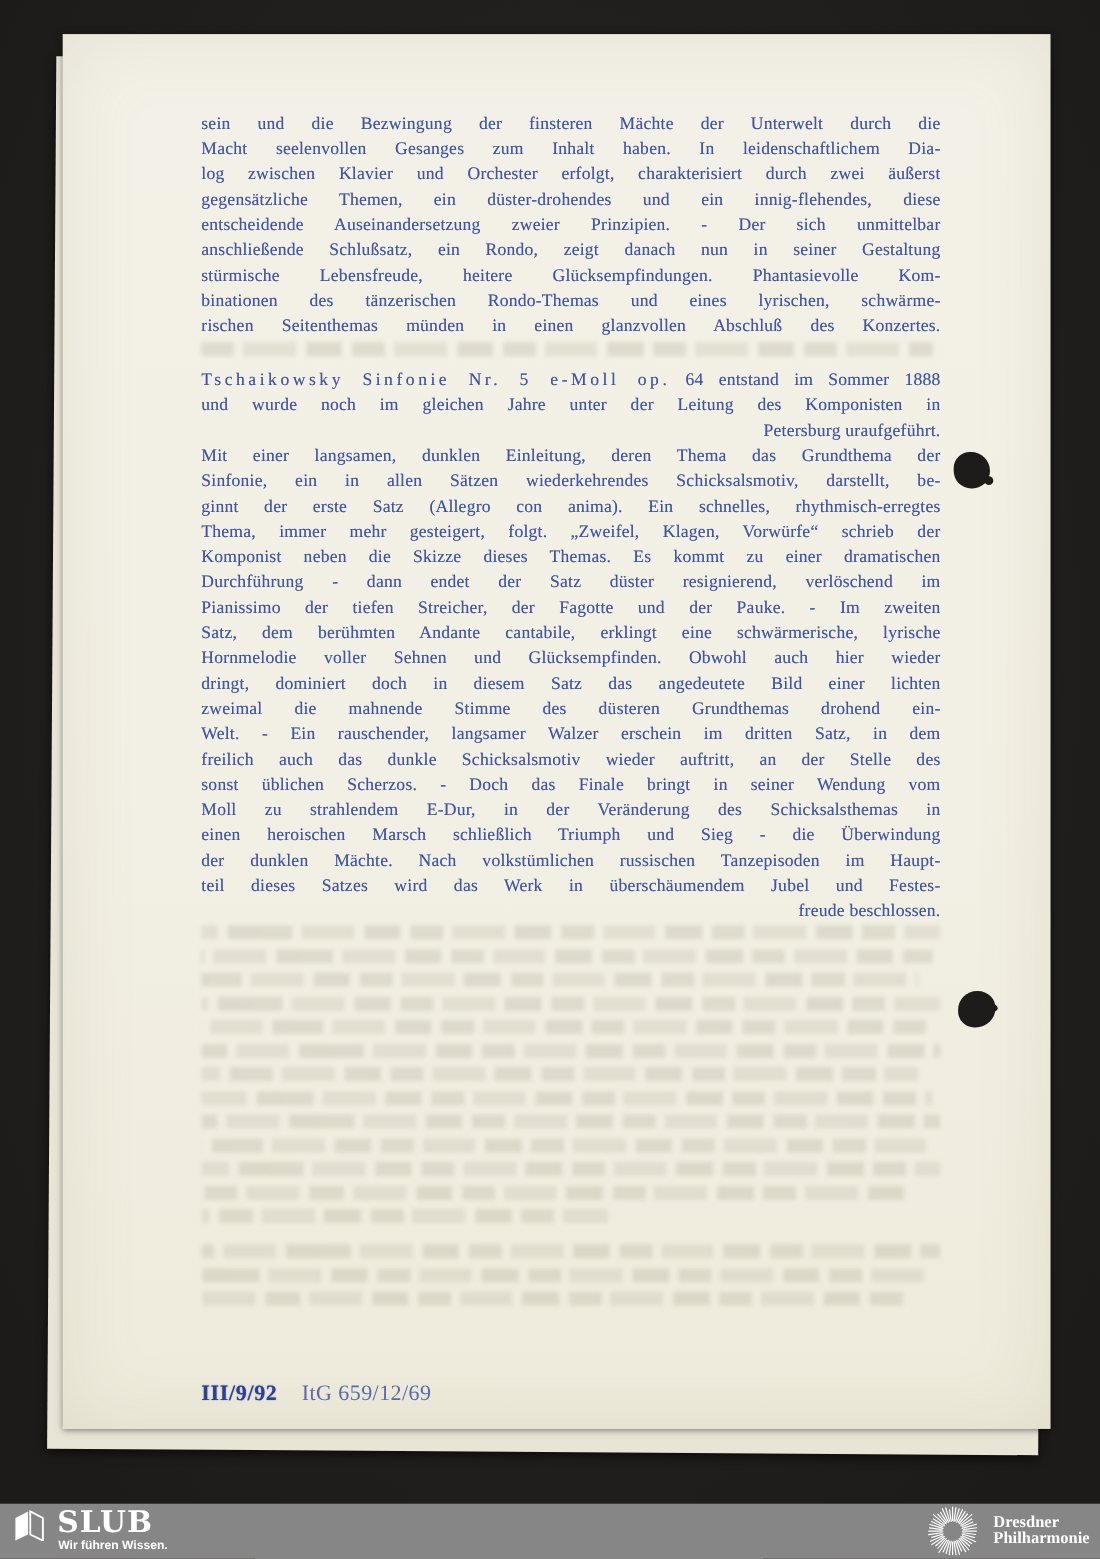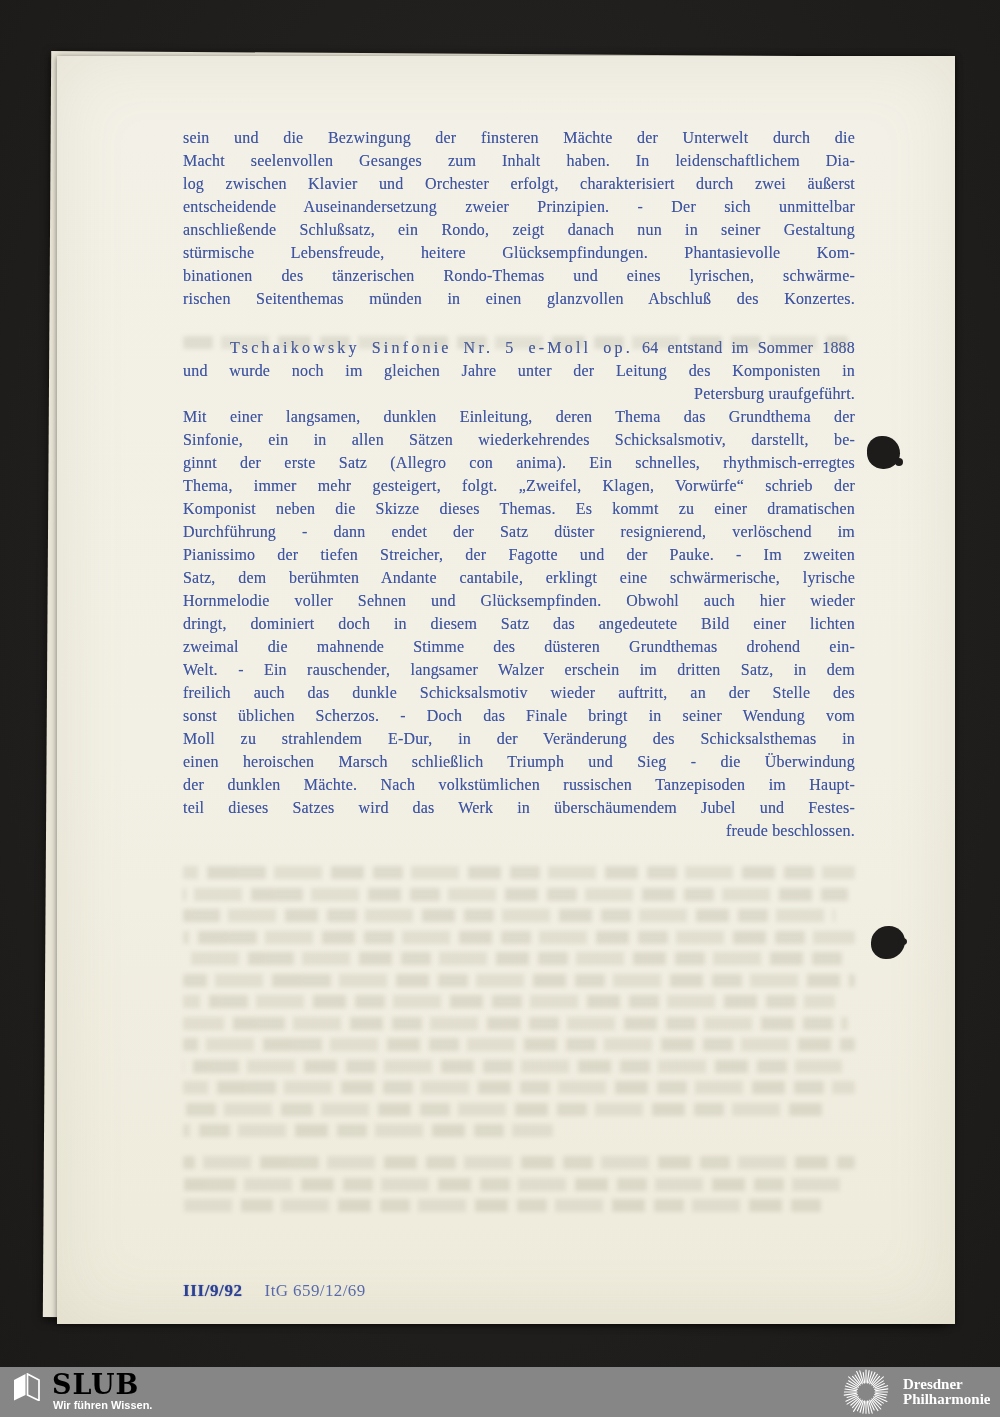--- a/index.html
+++ b/index.html
@@ -8,37 +8,37 @@
     background:radial-gradient(ellipse at 50% 42%, #272522 0%, #211f1d 55%, #1b1a18 100%);
     font-family:"Liberation Serif", serif;
   }
   
   .under-sheet{
     position:absolute;left:47px;top:54px;width:901px;height:1266px;
     background:#e8e5d6;transform:rotate(.38deg);
     box-shadow:0 3px 10px rgba(0,0,0,.65);
   }
   .paper{
-    position:absolute;left:57px;top:56px;width:898px;height:1268px;
+    position:absolute;left:57px;top:31px;width:898px;height:1268px;
     background:linear-gradient(180deg,#f3f1e7 0%,#f2f0e4 55%,#eeebdc 100%);
     box-shadow:inset 0 0 70px rgba(150,138,100,.14), 0 1px 6px rgba(0,0,0,.5);
   }
   
   .textblock{
     position:absolute;left:126px;top:70px;width:672px;
     color:#3f55a2;font-size:16px;
     text-shadow:0 0 .5px rgba(63,85,162,.55);
     letter-spacing:.2px;
   }
   .line{line-height:23px;height:23px;overflow:hidden;text-align:right;}
   .line.just{text-align:justify;text-align-last:justify;}
-  .sperr{letter-spacing:3.2px;margin-left:47px;}
+  .sperr{letter-spacing:3.2px;}
   
   .stamp-row{
-    position:absolute;left:126px;top:1225px;font-size:17px;color:#3f55a2;
+    position:absolute;left:126px;top:1225px;font-size:20px;color:#3f55a2;
   }
   .stamp-row .stamp{
     font-weight:bold;color:#2c4193;letter-spacing:.6px;
     text-shadow:0 0 1.2px rgba(44,65,147,.65);
   }
   .stamp-row .permit{margin-left:22px;opacity:.85;letter-spacing:.4px;}
   
   .ghost-block{position:absolute;left:126px;width:672px;}
   .ghost-line{
     height:13px;margin-bottom:8.5px;border-radius:2px;
@@ -54,21 +54,21 @@
   .ink-dot.d1::after{content:"";position:absolute;right:-3px;bottom:3px;width:8px;height:8px;background:#1d1c1a;border-radius:50%;}
   .ink-dot.d2{left:814px;top:870px;width:34px;height:33px;border-radius:52% 48% 55% 45%;}
   .ink-dot.d2::after{content:"";position:absolute;right:-2px;top:12px;width:9px;height:7px;background:#1d1c1a;border-radius:50%;}
   
   .footer-bar{
     position:absolute;left:0;top:1367px;width:1000px;height:50px;background:#868686;
   }
   .slub{position:absolute;left:13px;top:3px;height:44px;}
   .book-icon{position:absolute;left:0;top:3px;width:27px;height:28px;}
   .slub-wordmark{
-    position:absolute;left:39px;top:-1px;color:#000000;
+    position:absolute;left:39px;top:-1px;color:#ffffff;
     font-family:"DejaVu Serif", serif;font-weight:bold;font-size:27px;letter-spacing:1px;
   }
   .slub-tagline{
     position:absolute;left:40px;top:29px;color:#fff;white-space:nowrap;
     font-family:"Liberation Sans", sans-serif;font-weight:700;font-size:11px;
   }
   .phil{position:absolute;left:843px;top:0;height:50px;}
   .starburst{position:absolute;left:0;top:2px;width:46px;height:46px;}
   .phil-name{
     position:absolute;left:60px;top:10px;color:#ffffff;white-space:nowrap;
@@ -79,20 +79,21 @@
 <body>
 
 <div class="under-sheet"></div>
 
 <div class="paper">
 
   <div class="textblock">
       <div class="line just">sein und die Bezwingung der finsteren Mächte der Unterwelt durch die</div>
       <div class="line just">Macht seelenvollen Gesanges zum Inhalt haben. In leidenschaftlichem Dia-</div>
       <div class="line just">log zwischen Klavier und Orchester erfolgt, charakterisiert durch zwei äußerst</div>
+      <div class="line just">gegensätzliche Themen, ein düster-drohendes und ein innig-flehendes, diese</div>
       <div class="line just">entscheidende Auseinandersetzung zweier Prinzipien. - Der sich unmittelbar</div>
       <div class="line just">anschließende Schlußsatz, ein Rondo, zeigt danach nun in seiner Gestaltung</div>
       <div class="line just">stürmische Lebensfreude, heitere Glücksempfindungen. Phantasievolle Kom-</div>
       <div class="line just">binationen des tänzerischen Rondo-Themas und eines lyrischen, schwärme-</div>
       <div class="line just">rischen Seitenthemas münden in einen glanzvollen Abschluß des Konzertes.</div>
       <div class="line just" style="margin-top: 26px;"><span class="sperr">Tschaikowsky Sinfonie Nr. 5 e-Moll op.</span><span> 64 entstand im Sommer 1888</span></div>
       <div class="line just">und wurde noch im gleichen Jahre unter der Leitung des Komponisten in</div>
       <div class="line">Petersburg uraufgeführt.</div>
       <div class="line just">Mit einer langsamen, dunklen Einleitung, deren Thema das Grundthema der</div>
       <div class="line just">Sinfonie, ein in allen Sätzen wiederkehrendes Schicksalsmotiv, darstellt, be-</div>

